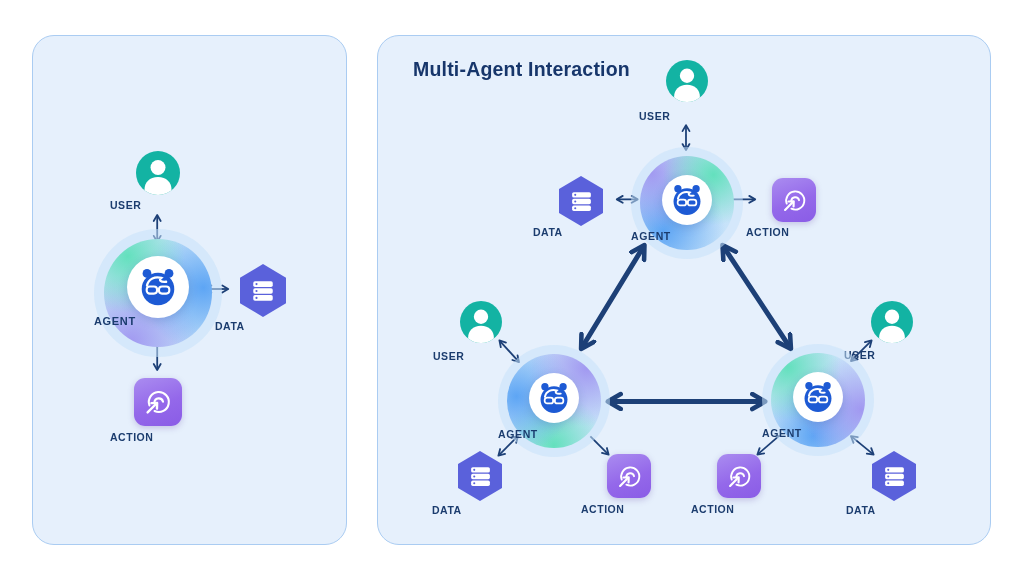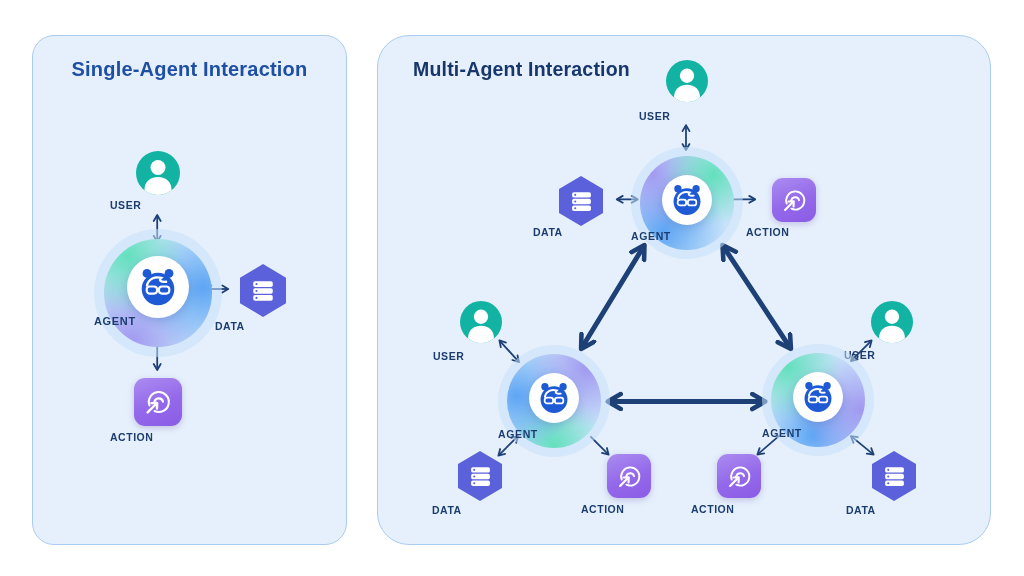--- a/index.html
+++ b/index.html
@@ -6,21 +6,21 @@
   body{
     width:1024px;height:576px;background:#ffffff;
     font-family:"Liberation Sans", sans-serif;
     position:relative;overflow:hidden;
   }
   .panel{
     position:absolute;background:#e6f0fc;border:1.5px solid #aaccf2;
     border-radius:22px;box-sizing:border-box;
   }
   .panel-single{left:32px;top:35px;width:315px;height:510px;}
-  .panel-multi{left:377px;top:35px;width:614px;height:510px;border-radius:32px;}
+  .panel-multi{left:377px;top:35px;width:614px;height:510px;}
   .panel h2{margin:0;position:absolute;font-weight:bold;letter-spacing:.2px;}
   .panel-single h2{left:0;right:0;top:22px;text-align:center;font-size:20px;color:#1e4fa3;}
   .panel-multi h2{left:35px;top:22px;font-size:19.5px;color:#17366b;}
   .wires{position:absolute;left:0;top:0;width:100%;height:100%;}
 
   .node{position:absolute;}
   .nlabel{
     position:absolute;width:96px;transform:translateX(-50%);
     text-align:left;font-size:10.5px;font-weight:bold;
     color:#1b3c6e;letter-spacing:.05em;
@@ -68,21 +68,20 @@
     position:absolute;left:0;width:100%;text-align:left;
     font-weight:bold;color:#1b3c6e;letter-spacing:.06em;
   }
   .agent-lg .alabel{top:86px;font-size:11px;}
   .agent-sm .alabel{top:83px;font-size:10.5px;}
 </style>
 </head>
 <body>
 
 <section class="panel panel-single">
-  <h2>Single-Agent Interaction</h2>
 
   <svg class="wires" viewBox="0 0 315 510">
     <defs>
       <marker id="mthin-l" markerUnits="userSpaceOnUse" markerWidth="12" markerHeight="12" refX="7.5" refY="6" orient="auto-start-reverse">
         <path d="M2,2.5 L8,6 L2,9.5" fill="none" stroke="#1d4077" stroke-width="1.8" stroke-linecap="round" stroke-linejoin="round"></path>
       </marker>
     </defs>
     <line x1="125" y1="180" x2="125" y2="206" stroke="#1d4077" stroke-width="1.8" marker-start="url(#mthin-l)" marker-end="url(#mthin-l)"></line>
     <line x1="174" y1="254" x2="196" y2="254" stroke="#1d4077" stroke-width="1.8" marker-start="url(#mthin-l)" marker-end="url(#mthin-l)"></line>
     <line x1="125" y1="302" x2="125" y2="335" stroke="#1d4077" stroke-width="1.8" marker-end="url(#mthin-l)"></line>

